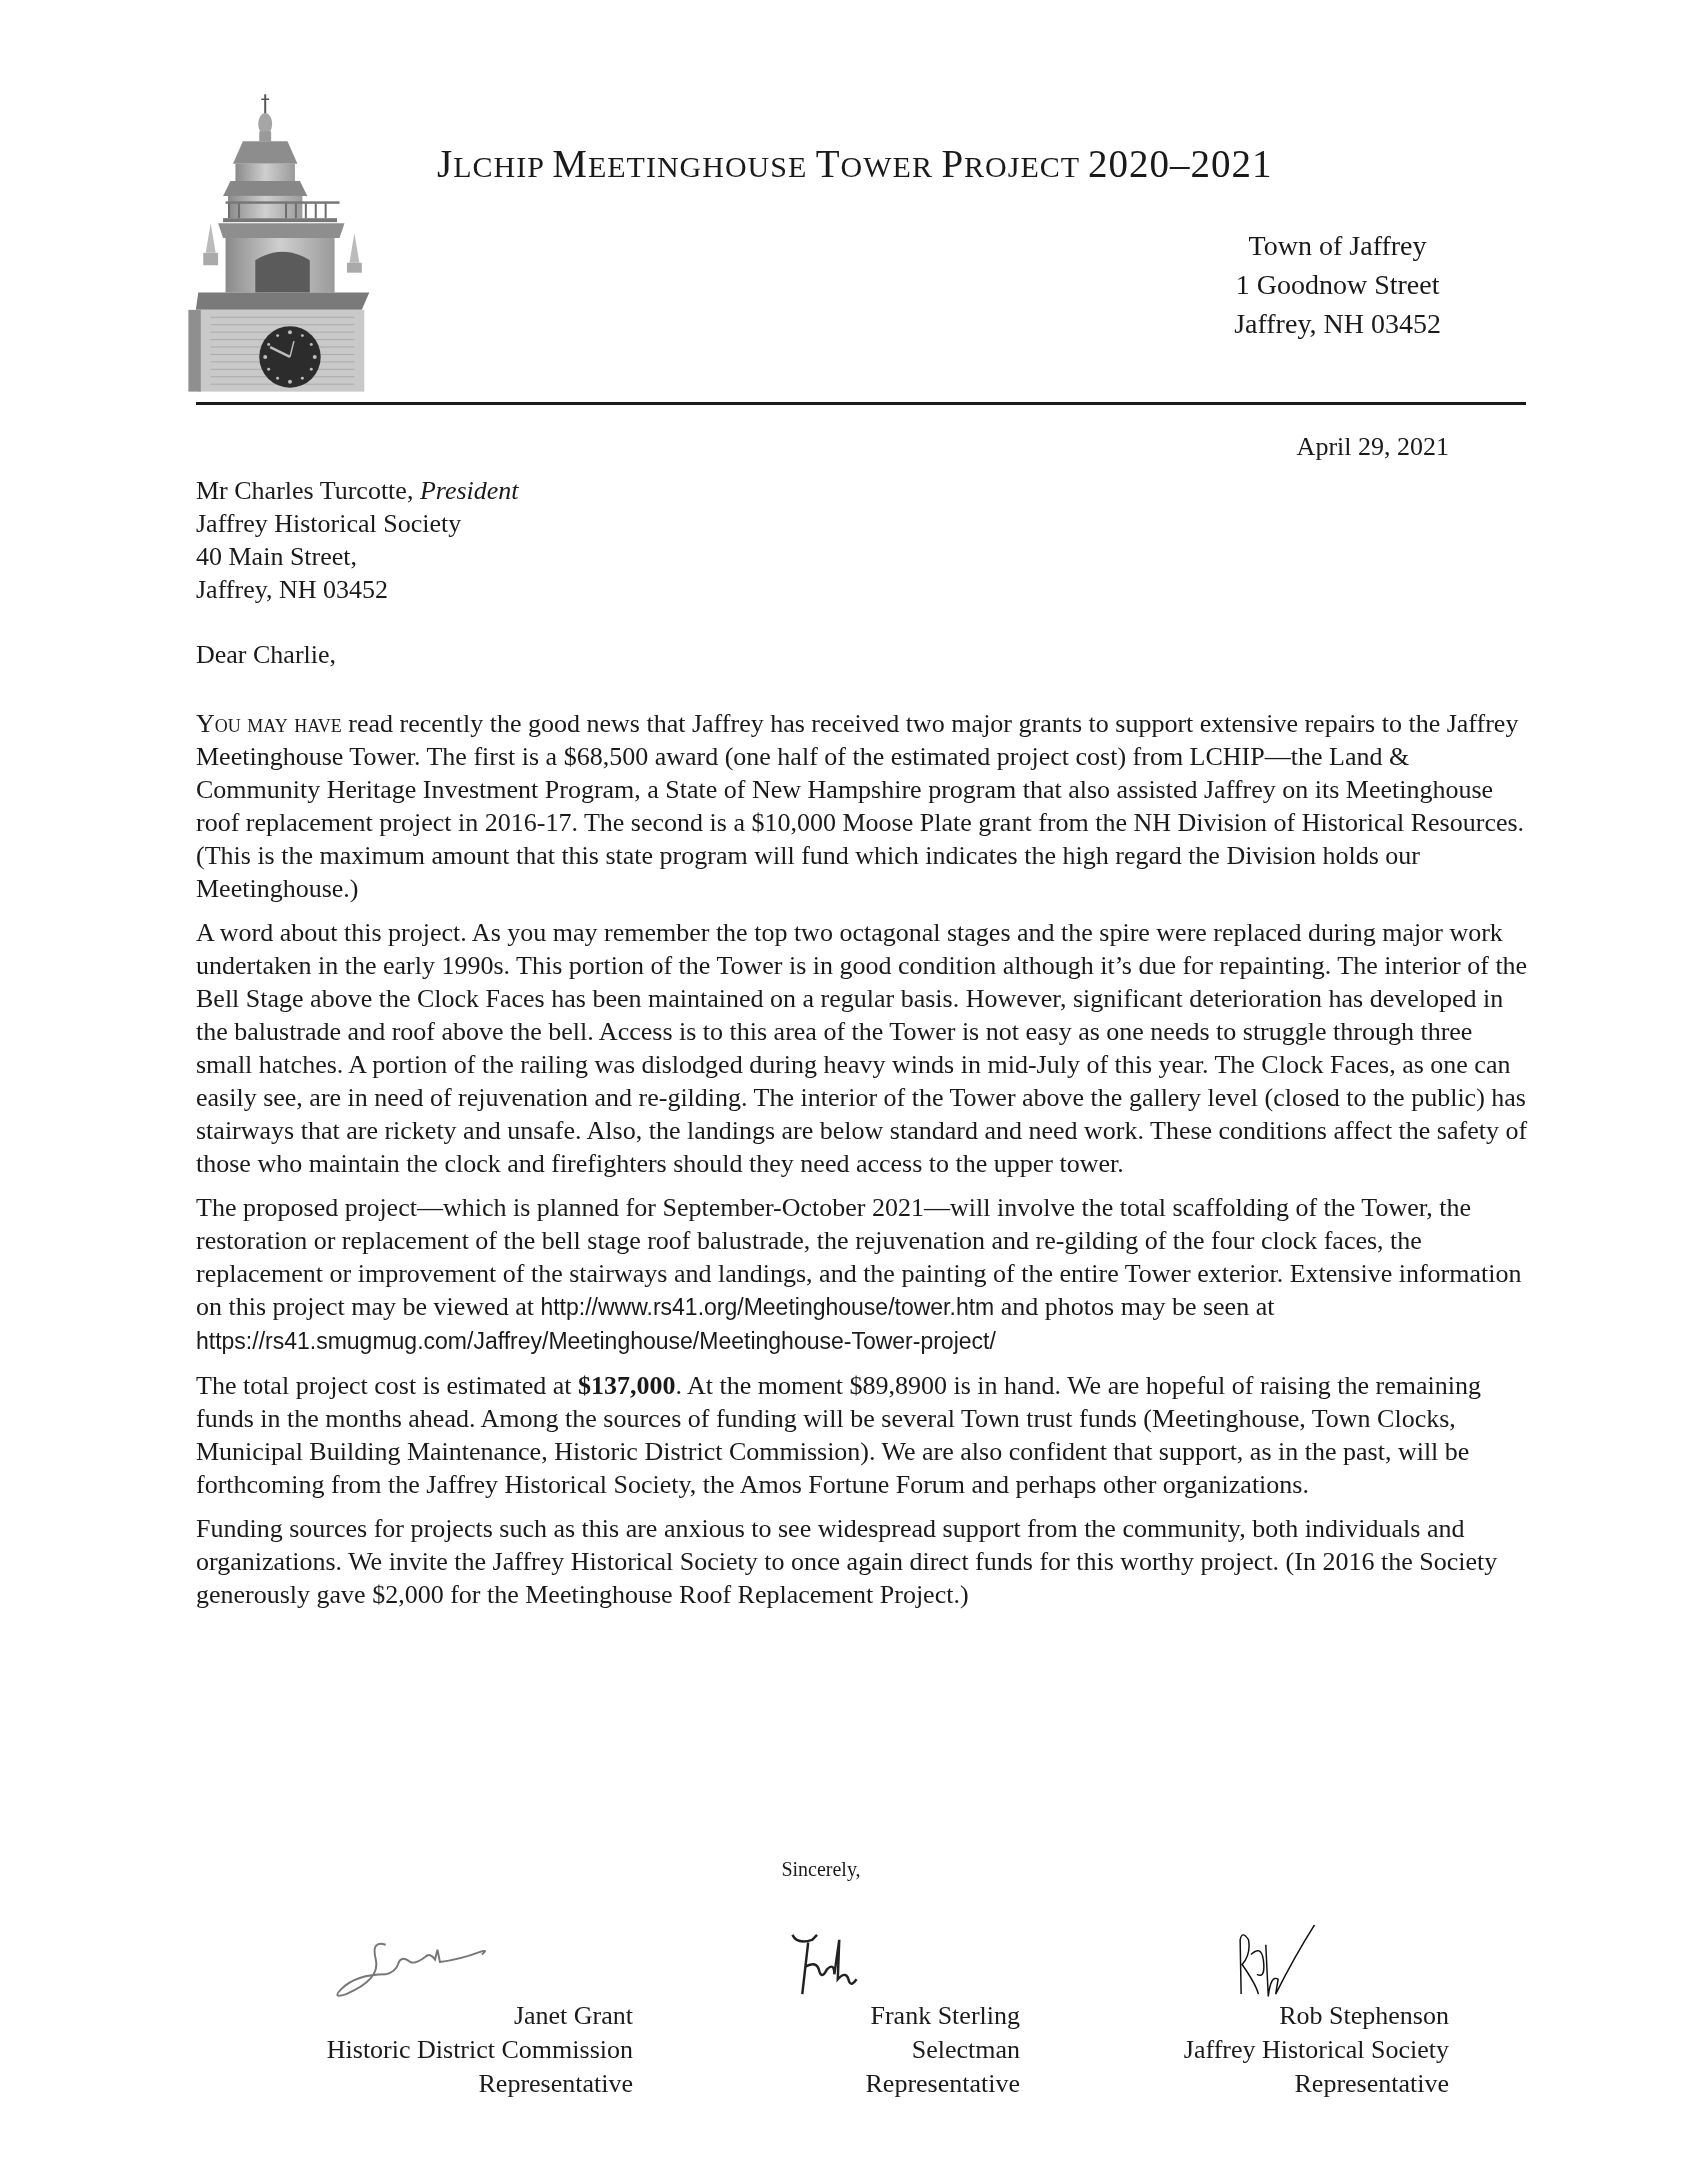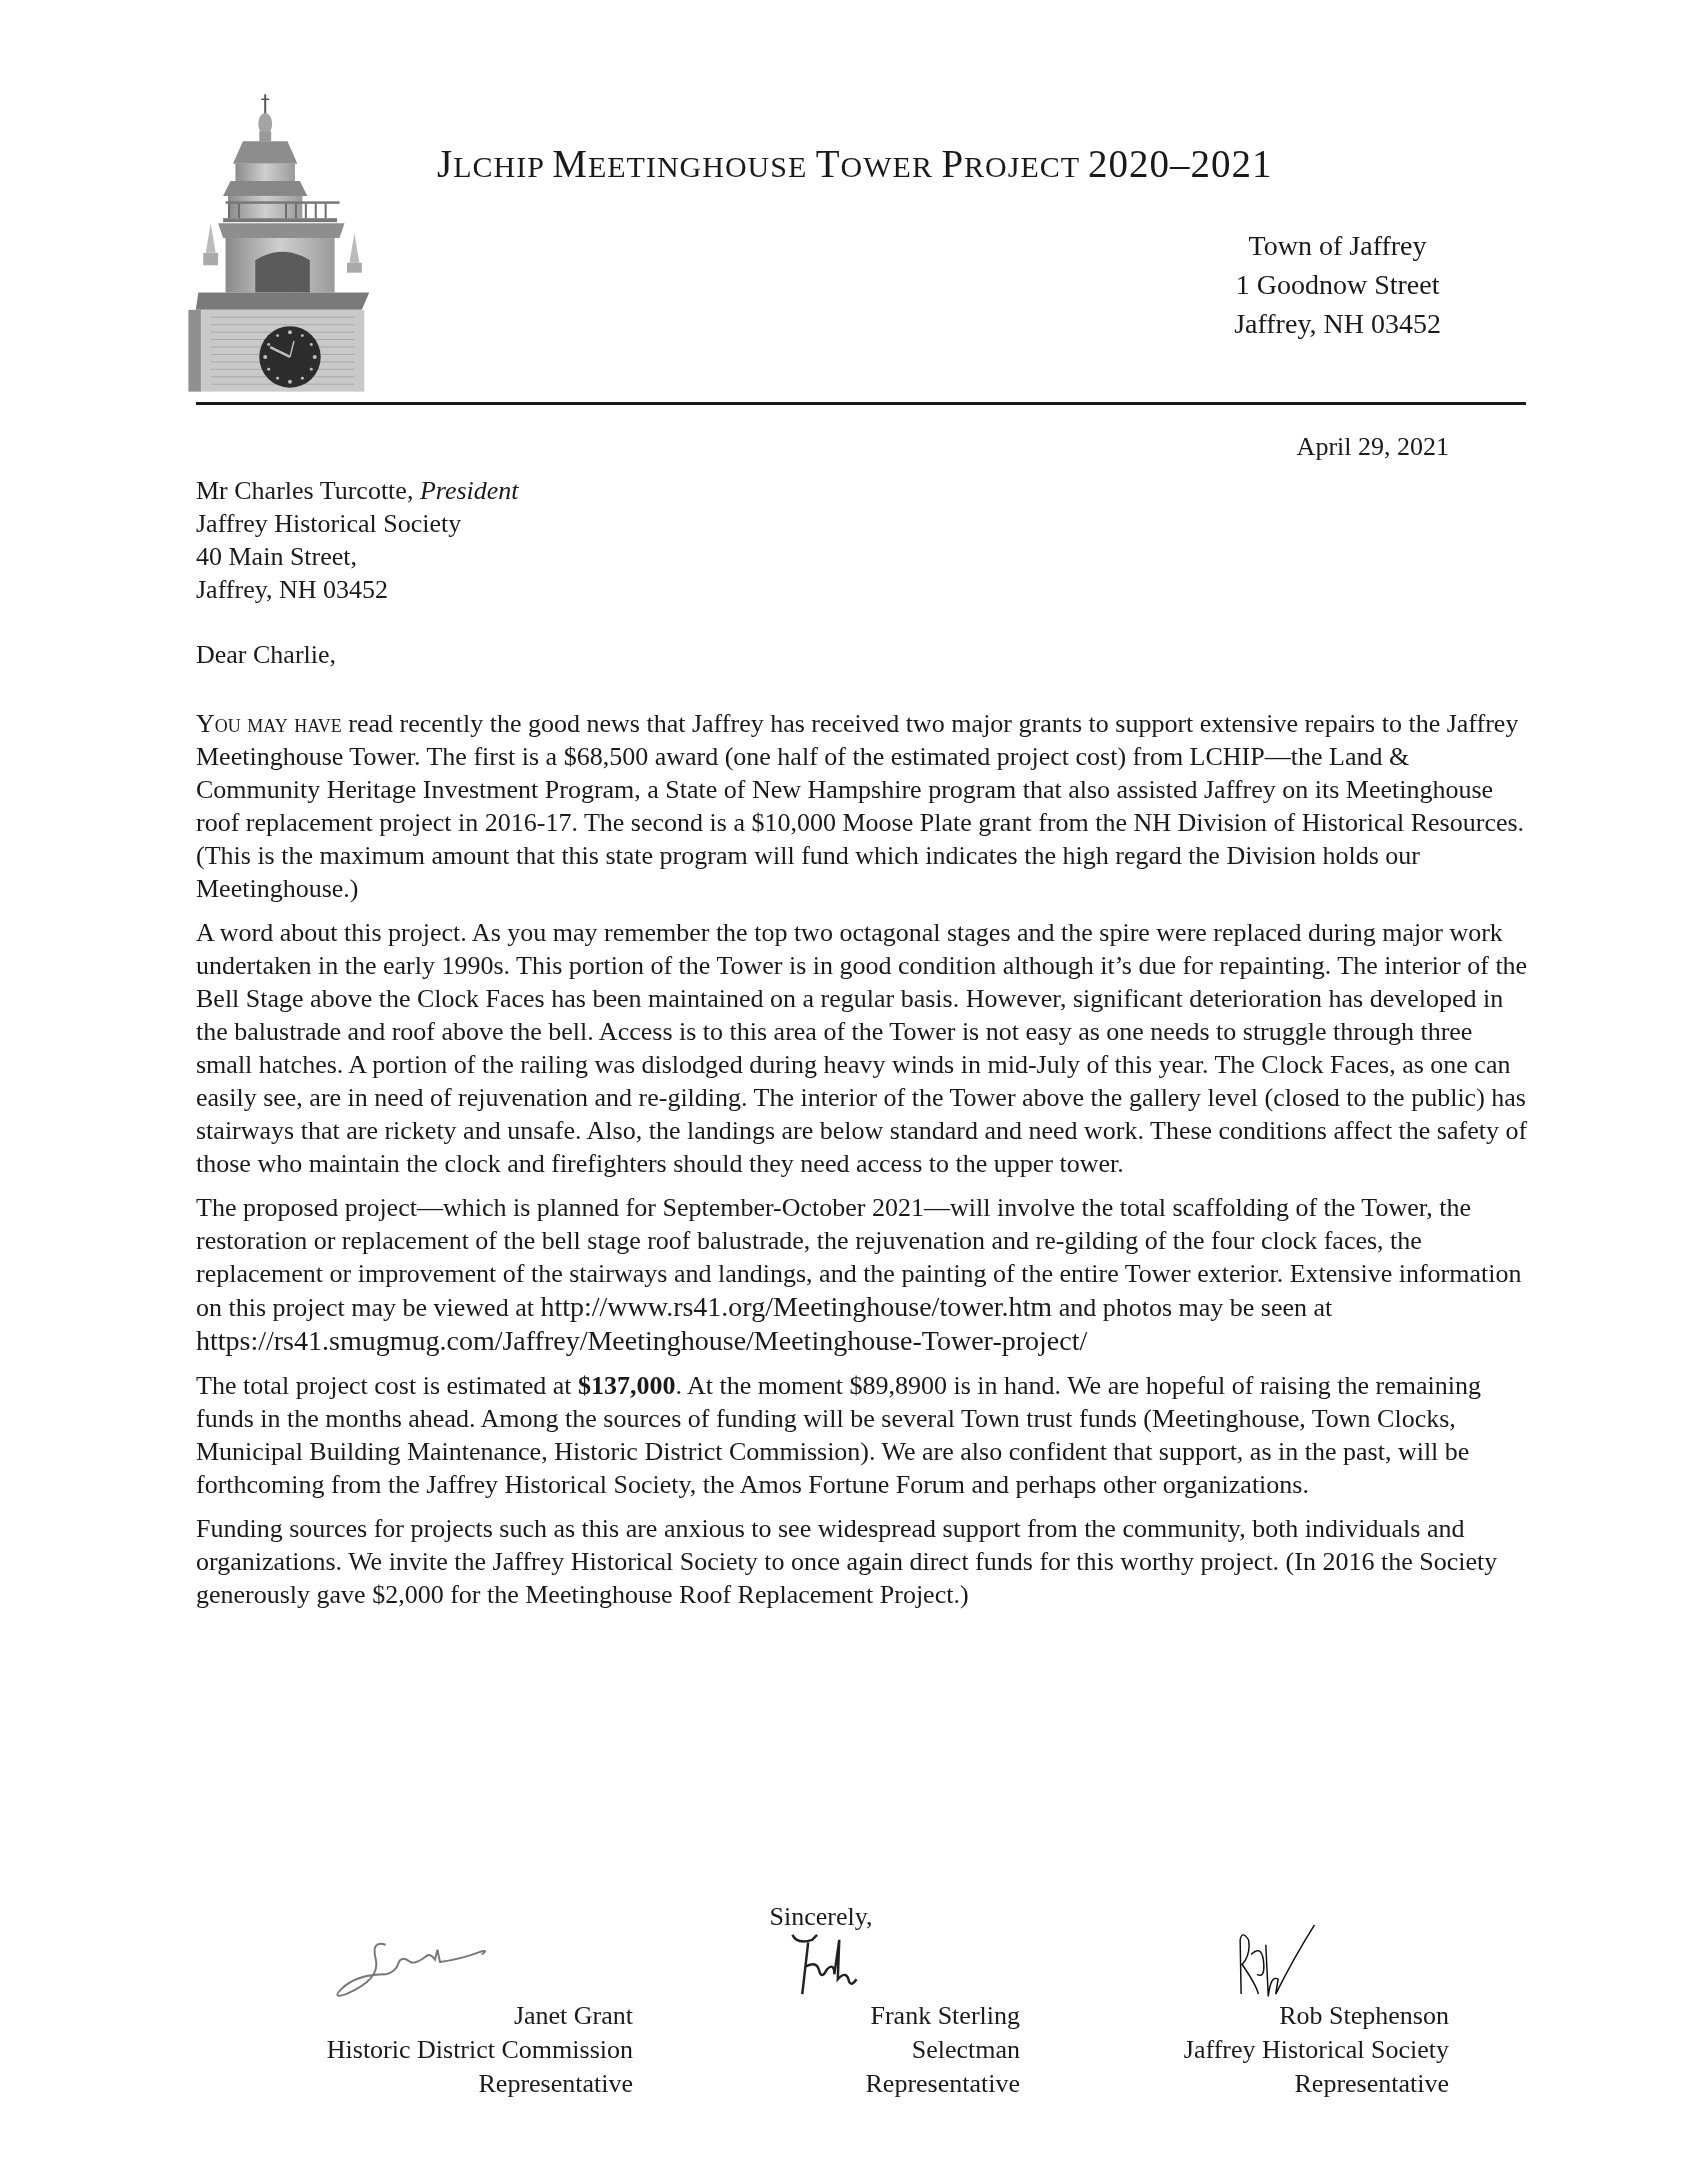--- a/index.html
+++ b/index.html
@@ -10,22 +10,22 @@
   .title { left:437px; top:141px; font-size:39px; letter-spacing:1px; white-space:nowrap; color:#1a1a1a; }
   .title .sc { font-size:30px; }
   .addr { right:246px; top:226px; text-align:center; font-size:28px; line-height:39px; }
   .rule { left:196px; top:402px; width:1330px; height:3px; background:#1a1a1a; }
   .date { right:238px; top:432px; font-size:26px; }
   .recip { left:196px; top:474px; font-size:26px; line-height:33px; }
   .salute { left:196px; top:640px; font-size:26px; }
   .body { left:196px; top:707px; width:1335px; font-size:26px; line-height:33px; }
   .body p { margin:0 0 11px 0; text-align:left; }
   .sc2 { font-variant:small-caps; }
-  .url { font-family:Liberation Serif, serif; font-size:28px; }
-  .sinc { left:722px; top:1858px; width:198px; text-align:center; font-size:26px;margin-top:44px; }
+  .url { font-family:Liberation Sans, sans-serif; font-size:23px; }
+  .sinc { left:722px; top:1858px; width:198px; text-align:center; font-size:20px; }
   .sig { top:1925px; width:397px; text-align:right; font-size:26px; line-height:34px; }
   .sig svg { display:block; margin:0 auto; }
   .signame { margin-top:0; }
 </style>
 </head>
 <body>
 
 <div class="abs tower">
   <svg width="223" height="308" viewBox="0 0 450 620">
     <defs>

